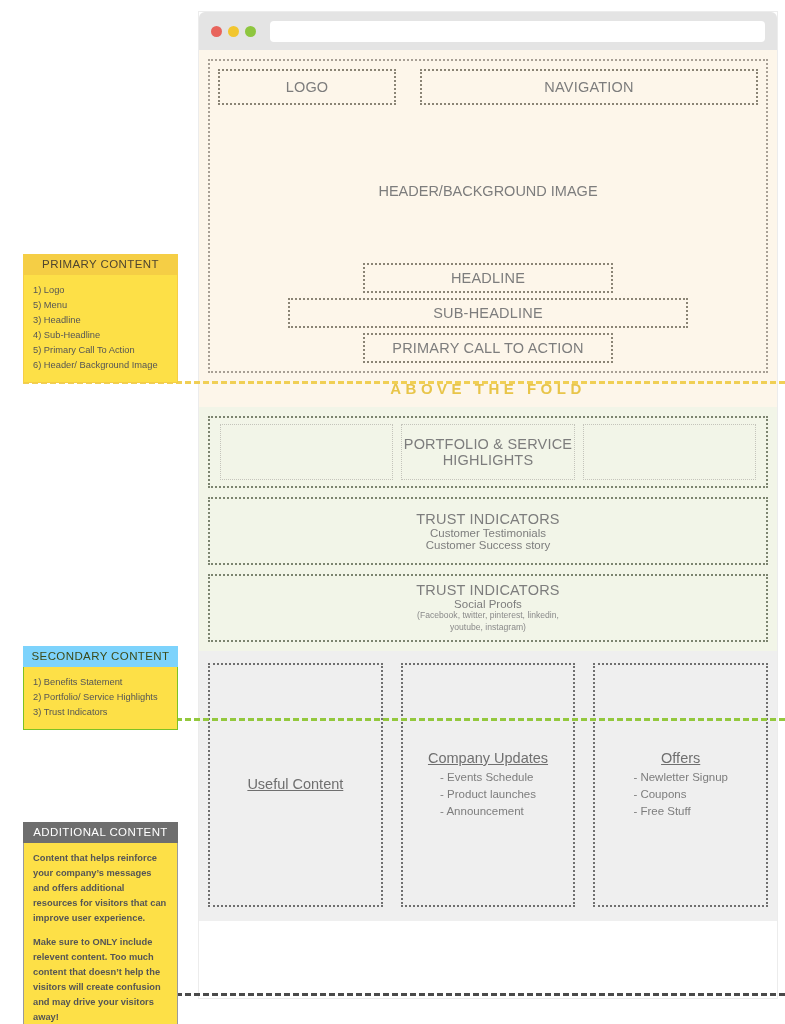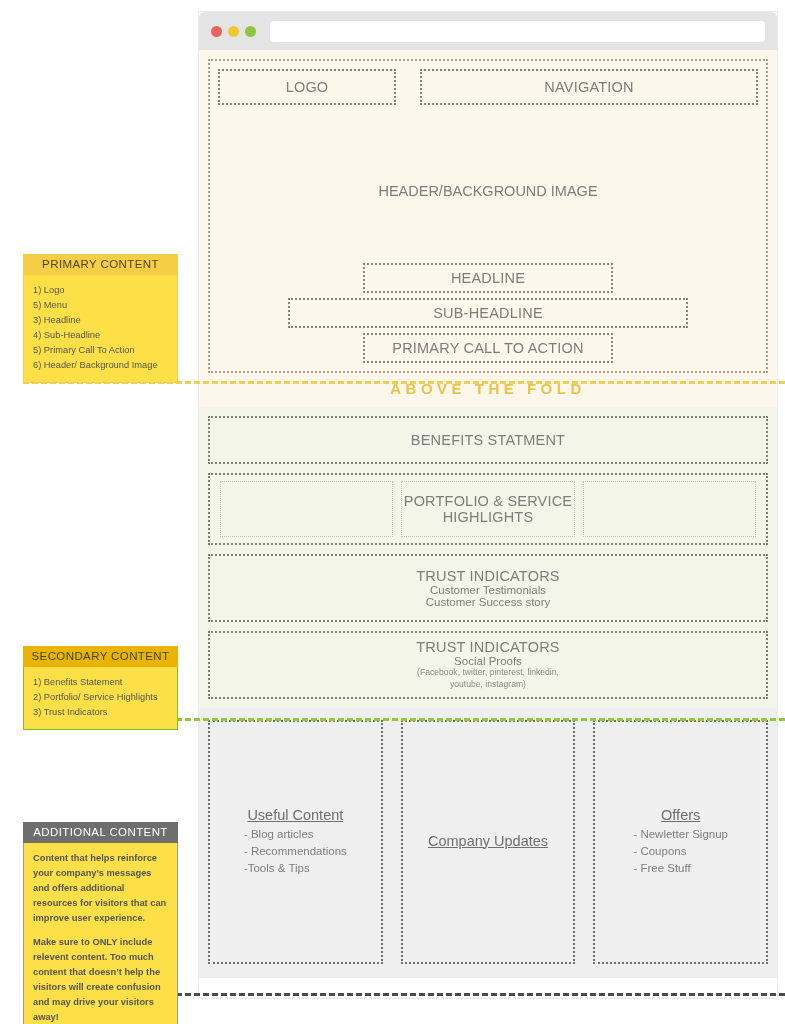--- a/index.html
+++ b/index.html
@@ -24,21 +24,21 @@
   .legend-body li, .legend-body p {
     list-style: none; font-size: 9.3px; color:#555; line-height: 1.62;
   }
   .legend-body p + p { margin-top: 9px; }
 
   #legend-primary { left: 23px; top: 254px; }
   #legend-primary .legend-badge { background: #F5CE45; color:#4f4530; }
   #legend-primary .legend-body { border-color:#F5CE45; }
 
   #legend-secondary { left: 23px; top: 646px; }
-  #legend-secondary .legend-badge { background: #eab308; color:#3c4a18; }
+  #legend-secondary .legend-badge { background: #7dd3fc; color:#3c4a18; }
   #legend-secondary .legend-body { border-color:#7DC124; }
 
   #legend-additional { left: 23px; top: 822px; }
   #legend-additional .legend-badge { background: #6E6E6E; color:#fff; }
   #legend-additional .legend-body { border-color:#9a9a9a;font-weight:bold; }
 
   
 
   
   #browser {
@@ -170,23 +170,20 @@
           </div>
         </div>
 
       </div>
 
       <div id="fold-label">ABOVE THE FOLD</div>
     </div>
 
     <div id="section-secondary" class="section">
 
-      <div id="box-benefits" class="box">
-        <span class="lbl">BENEFITS STATMENT</span>
-      </div>
 
       <div id="row-portfolio">
         <div class="box-inner"></div>
         <div class="box-inner">
           <span class="lbl">PORTFOLIO &amp; SERVICE</span>
           <span class="lbl">HIGHLIGHTS</span>
         </div>
         <div class="box-inner"></div>
       </div>
 
@@ -203,29 +200,29 @@
         <span class="lbl-xs">youtube, instagram)</span>
       </div>
 
     </div>
 
     <div id="section-additional" class="section">
       <div id="row-additional">
 
         <div class="col">
           <span class="lbl-head">Useful Content</span>
-          <ul>
-            <li>- Blog articles</li>
-            <li>- Recommendations</li>
-            <li>-Tools &amp; Tips</li>
-          </ul>
         </div>
 
         <div class="col">
           <span class="lbl-head">Company Updates</span>
+          <ul>
+            <li>- Events Schedule</li>
+            <li>- Product launches</li>
+            <li>- Announcement</li>
+          </ul>
         </div>
 
         <div class="col">
           <span class="lbl-head">Offers</span>
           <ul>
             <li>- Newletter Signup</li>
             <li>- Coupons</li>
             <li>- Free Stuff</li>
           </ul>
         </div>

